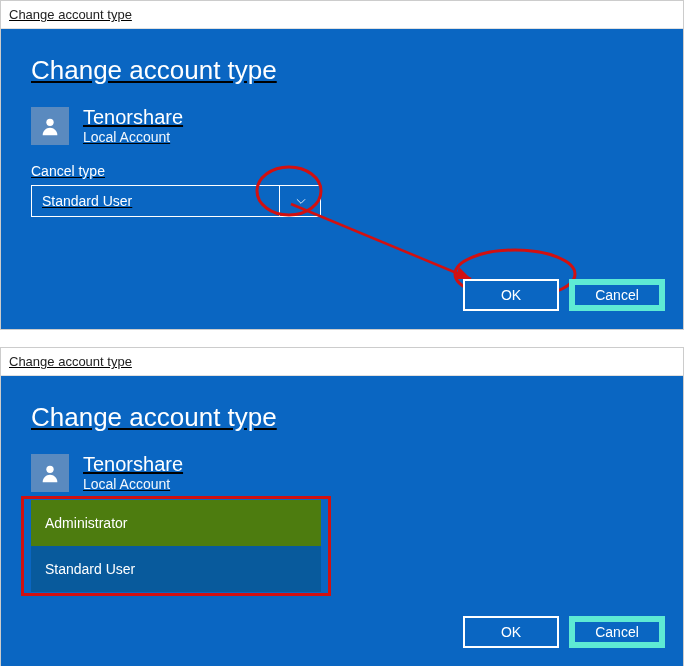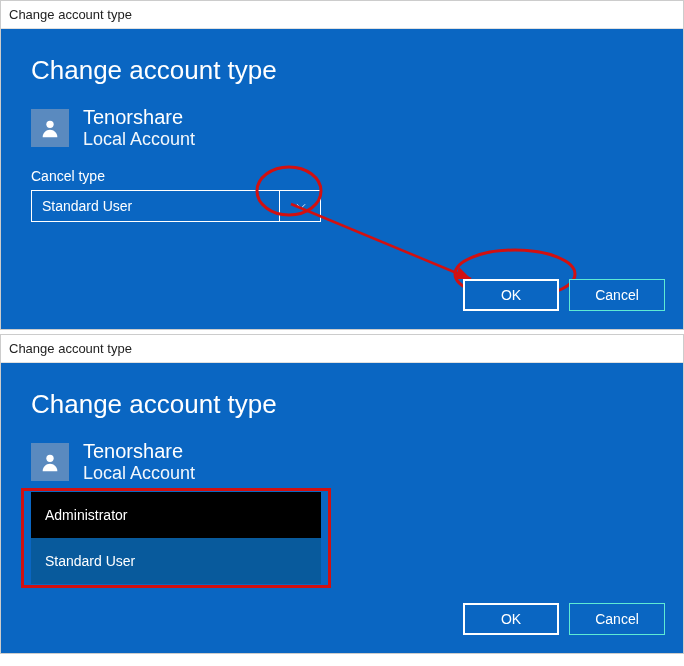--- a/index.html
+++ b/index.html
@@ -4,21 +4,22 @@
 <style>
   * { box-sizing: border-box; }
   body {
     margin: 0;
     font-family: "Segoe UI", Arial, sans-serif;
     background: #fff;
     width: 684px;
   }
   .window {
     border: 1px solid #ccc;
-    margin: 0 0 4px 0;
+    margin: 0 0 17px 0;
+    text-decoration: underline;
   }
   .titlebar {
     background: #fff;
     color: #222;
     font-size: 13px;
     padding: 6px 8px;
     border-bottom: 1px solid #e0e0e0;
   }
   .panel {
     background: #0a66c2;
@@ -41,21 +42,21 @@
     width: 38px;
     height: 38px;
     background: #5a8abf;
     display: flex;
     align-items: center;
     justify-content: center;
     margin-right: 14px;
   }
   .avatar svg { width: 22px; height: 22px; fill: #fff; }
   .acct-name { font-size: 20px; }
-  .acct-sub  { font-size: 18px; opacity: 0.95; }
+  .acct-sub  { font-size: 14px; opacity: 0.95; }
   .field-label {
     font-size: 14px;
     margin-bottom: 6px;
   }
   .select-wrap {
     position: relative;
     width: 290px;
   }
   .select-box {
     border: 1px solid #fff;
@@ -82,21 +83,21 @@
     position: absolute;
     bottom: 18px;
     right: 18px;
     display: flex;
     gap: 10px;
   }
   .btn {
     width: 96px;
     height: 32px;
     background: #0a66c2;
-    border: 1px solid #5eead4;
+    border: 6px solid #5eead4;
     color: #fff;
     font-size: 14px;
     display: flex;
     align-items: center;
     justify-content: center;
     cursor: pointer;
   }
   .btn-primary {
     border: 2px solid #fff;
   }
@@ -107,21 +108,21 @@
     top: 0;
     width: 290px;
   }
   .dd-item {
     height: 46px;
     display: flex;
     align-items: center;
     padding: 0 14px;
     font-size: 14px;
   }
-  .dd-item.highlight { background: #000000; color: #fff; }
+  .dd-item.highlight { background: #4d7c0f; color: #fff; }
   .dd-item.normal    { background: #085a9c; color: #fff; }
   
   .annot { position: absolute; pointer-events: none; }
   .circle1 { left: 253px; top: 134px; width: 70px; height: 56px; }
   .circle1 svg, .circle2 svg { width:100%; height:100%; }
   .circle2 { left: 450px; top: 218px; width: 128px; height: 54px; }
   .arrow-svg { position:absolute; left:280px; top:160px; width:220px; height:110px; }
   .redbox {
     position: absolute;
     border: 3px solid #d21010;

